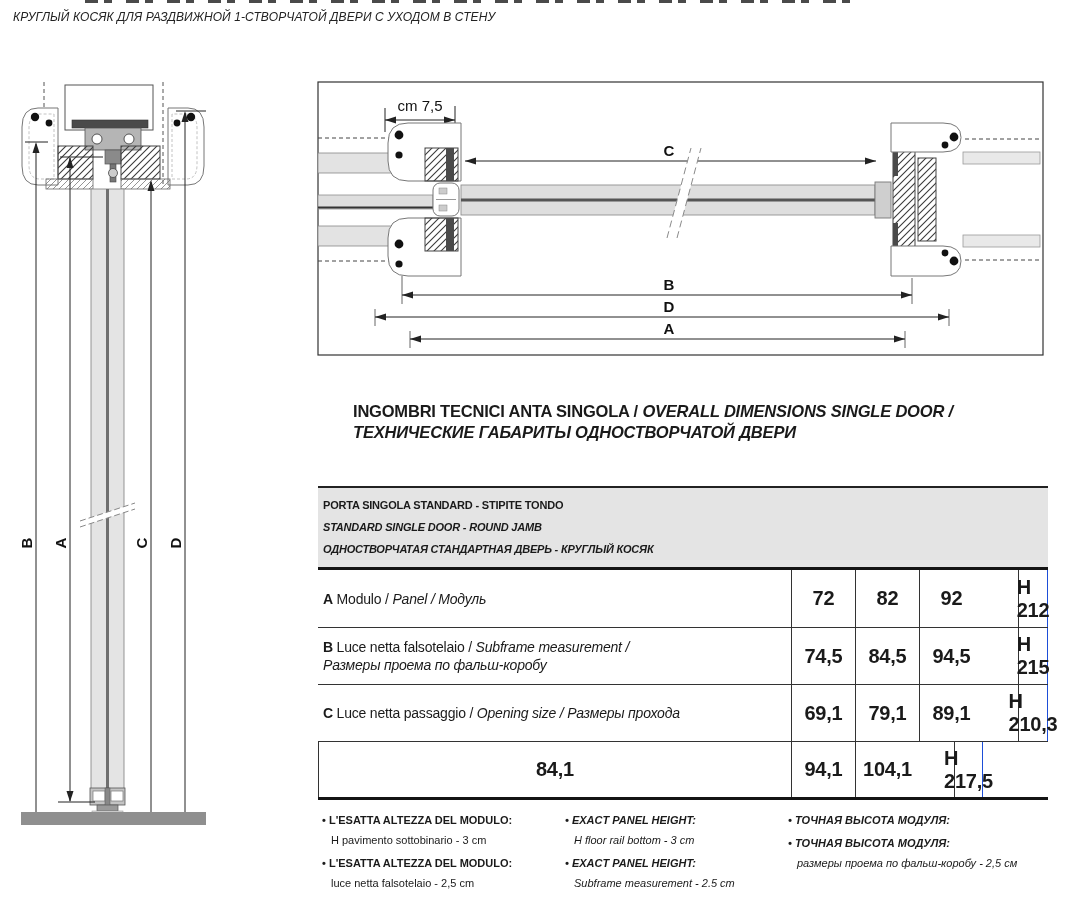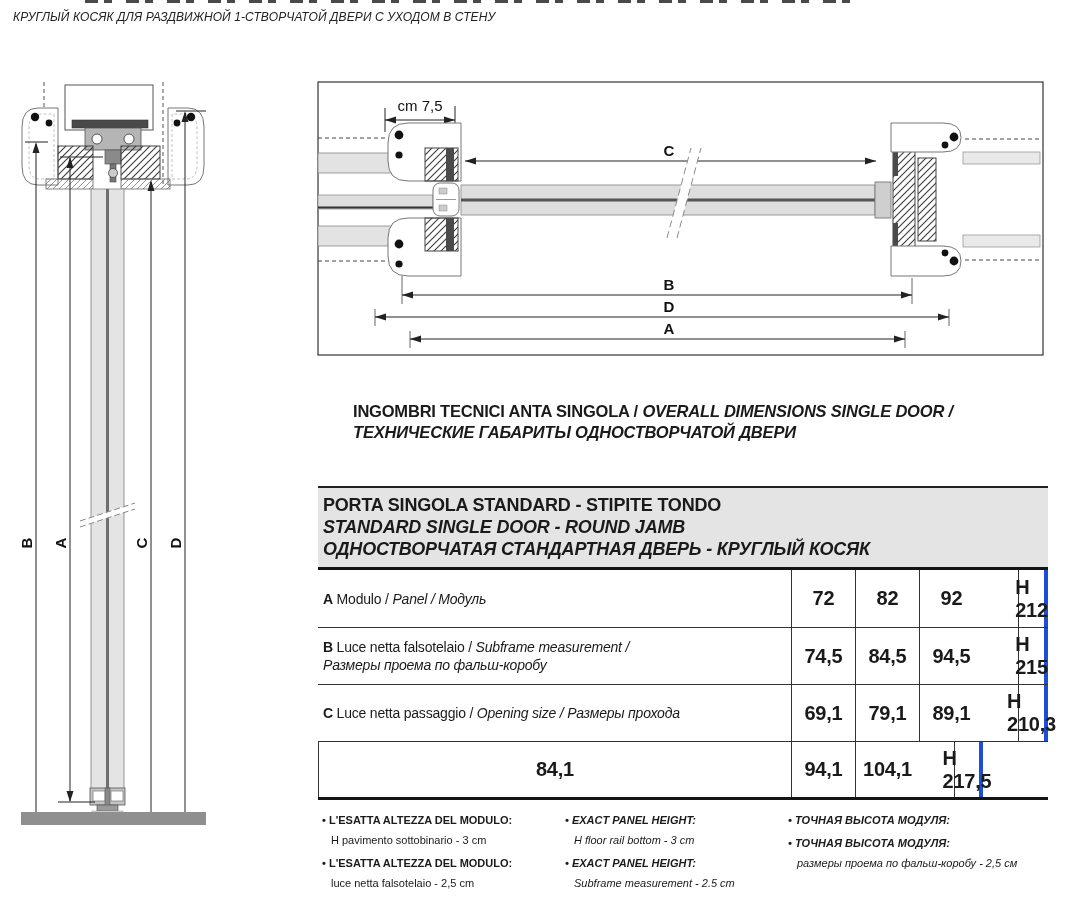--- a/index.html
+++ b/index.html
@@ -27,32 +27,32 @@
 
   
   .section-heading{left:322px;top:401px;font-size:16.5px;font-weight:bold;line-height:21px;letter-spacing:-.2px;margin-left:31px;}
   .section-heading em{font-style:italic;}
 
   
   .spec{left:318px;top:486px;width:730px;}
   .spec-header{
     border-top:2px solid #222;border-bottom:3px solid #141414;
     background:#e4e4e4;padding:6px 6px 7px 5px;
-    font-size:18px;font-weight:bold;line-height:22px;letter-spacing:-.2px;
+    font-size:11px;font-weight:bold;line-height:22px;letter-spacing:-.2px;
   }
   .spec-header .l2,.spec-header .l3{font-style:italic;}
   .trow{display:grid;grid-template-columns:473px 64px 64px 64px 65px;border-bottom:1px solid #333;}
   .trow.last{border-bottom:3px solid #141414;}
   .lblcell{display:flex;flex-direction:column;justify-content:center;padding-left:5px;font-size:14px;letter-spacing:-.2px;line-height:18px;}
   .lblcell .b{font-weight:bold;}
   .lblcell em{font-style:italic;}
   .lbl2{font-style:italic;}
   .lbl2:empty{display:none;}
   .vcell{border-left:1px solid #333;display:flex;align-items:center;justify-content:center;font-weight:bold;font-size:20px;letter-spacing:-.2px;}
-  .vcell.lastcol{border-right:4px solid #1d4ed8;margin-left:35px;}
+  .vcell.lastcol{border-right:1px solid #1d4ed8;margin-left:35px;}
 
   
   .footnotes{left:322px;top:813px;display:flex;font-size:11px;line-height:15px;}
   .fcol{width:243px;}
   .fcol.c2{width:223px;}
   .fcol.c3{width:263px;}
   .fitem{margin-bottom:8px;}
   .ftitle{font-weight:bold;}
   .ftitle::before{content:"\2022\00a0";font-weight:bold;}
   .fbody{padding-left:9px;margin-top:5px;}

